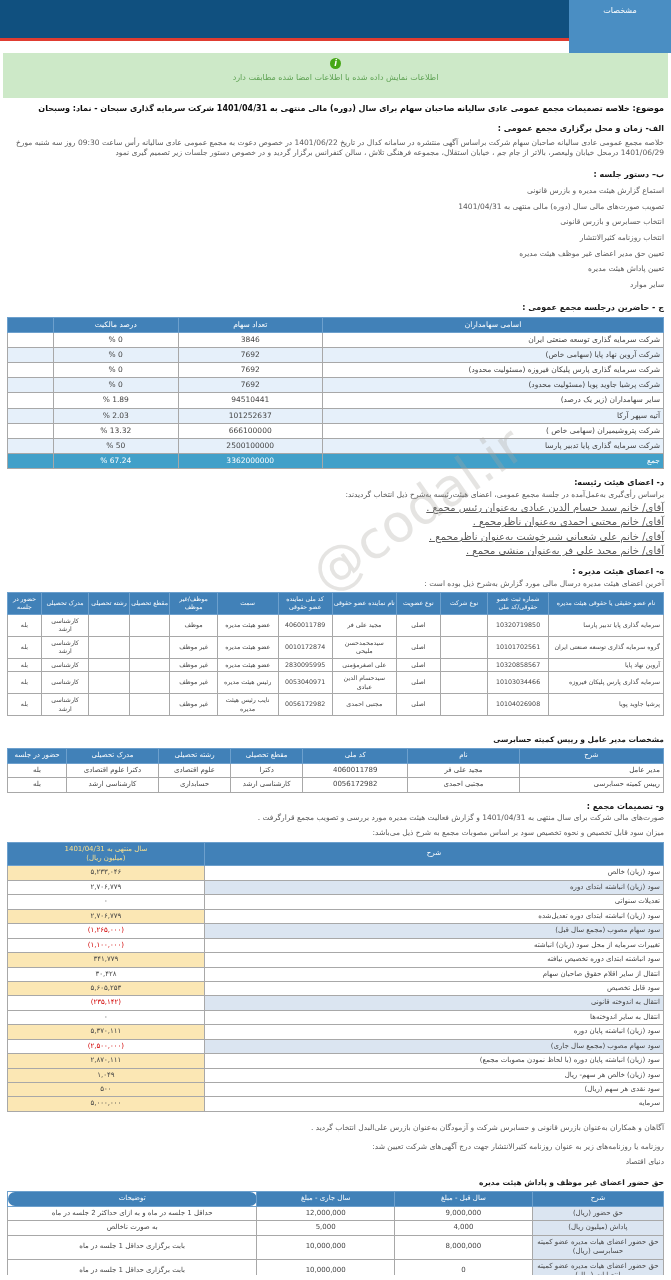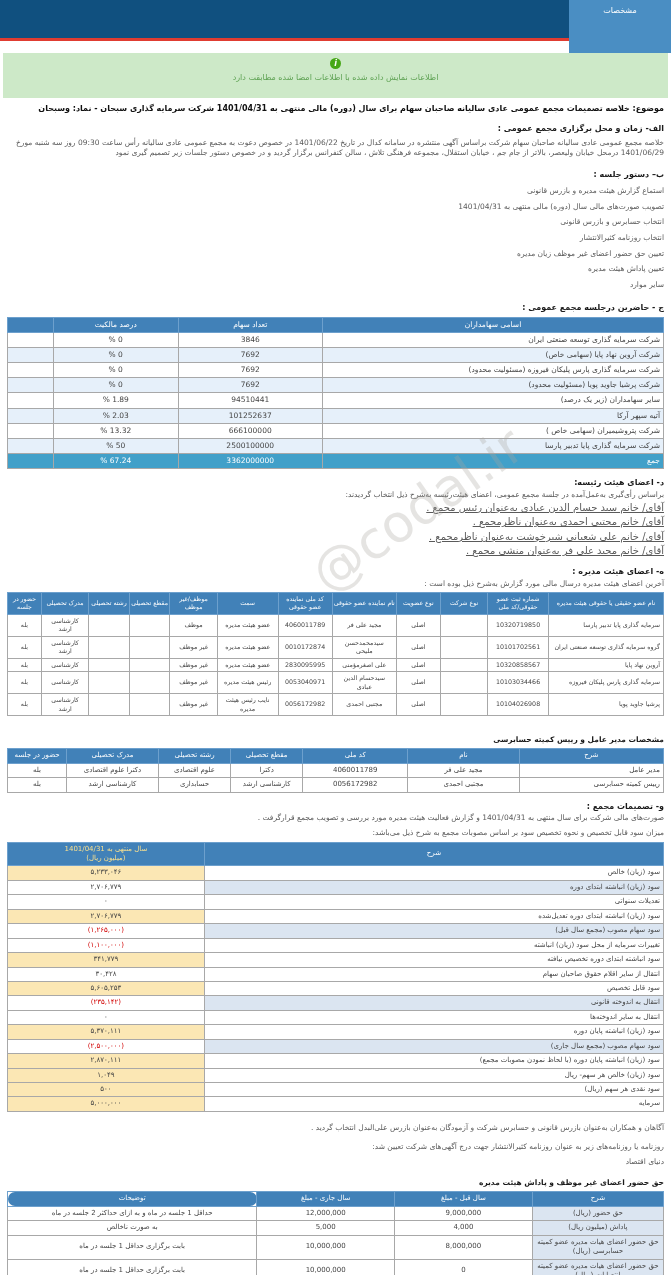--- a/index.html
+++ b/index.html
@@ -140,21 +140,21 @@
 
     <div class="sec-title">الف- زمان و محل برگزاری مجمع عمومی :</div>
     <div class="body-par">خلاصه مجمع عمومی عادی سالیانه صاحبان سهام شرکت براساس آگهی منتشره در سامانه کدال در تاریخ 1401/06/22 در خصوص دعوت به مجمع عمومی عادی سالیانه رأس ساعت 09:30 روز سه شنبه مورخ 1401/06/29 درمحل خیابان ولیعصر، بالاتر از جام جم ، خیابان استقلال، مجموعه فرهنگی تلاش ، سالن کنفرانس  برگزار گردید و در خصوص دستور جلسات زیر تصمیم گیری نمود</div>
 
     <div class="sec-title" style="margin-top:12px">ب– دستور جلسه :</div>
     <div>
         <div class="list-item">استماع گزارش هیئت مدیره و بازرس قانونی</div>
         <div class="list-item">تصویب صورت‌های مالی سال (دوره) مالی منتهی به 1401/04/31</div>
         <div class="list-item">انتخاب حسابرس و بازرس قانونی</div>
         <div class="list-item">انتخاب روزنامه کثیرالانتشار</div>
-        <div class="list-item">تعیین حق حضور اعضای غیر موظف زیان مدیره</div>
+        <div class="list-item">تعیین حق مدیر اعضای غیر موظف هیئت مدیره</div>
         <div class="list-item">تعیین پاداش هیئت مدیره</div>
         <div class="list-item">سایر موارد</div>
       </div>
 
     <div class="sec-title" style="margin-top:13px">ج - حاضرین درجلسه مجمع عمومی :</div>
     <table id="attendees-table">
         <thead>
           <tr>
             <th>اسامی سهامداران</th>
             <th>تعداد سهام</th>

